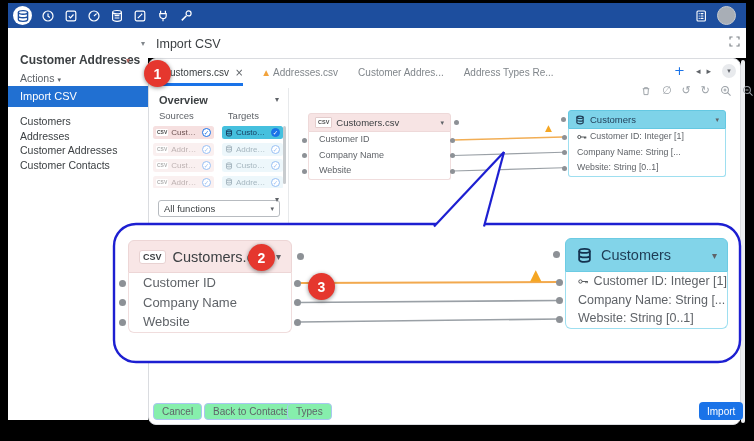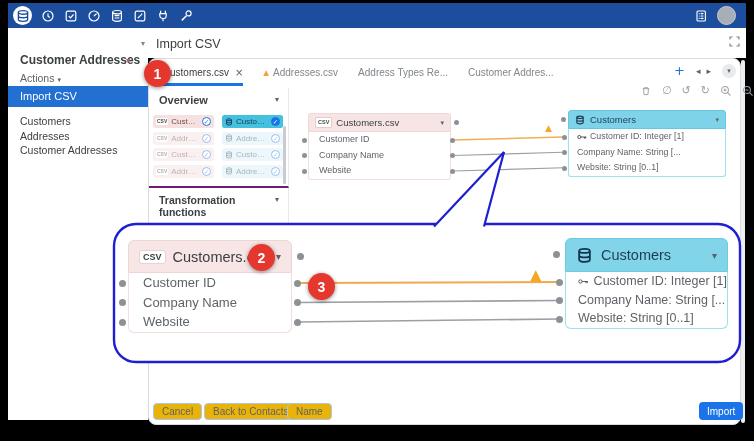--- a/index.html
+++ b/index.html
@@ -104,21 +104,21 @@
   .port-lg{width:7px;height:7px;z-index:12}
   .warn-sm{position:absolute;color:#f5a623;font-size:9px;z-index:3;line-height:9px}
   .warn-lg{position:absolute;color:#f5a623;font-size:15px;z-index:12;line-height:15px}
 
   
   .badge{position:absolute;width:27px;height:27px;border-radius:50%;background:#e5372e;color:#fff;
          font-size:14px;font-weight:bold;display:flex;align-items:center;justify-content:center;
          box-shadow:0 1px 4px rgba(0,0,0,.45);z-index:13}
 
   
-  .btn{position:absolute;height:17px;background:#eab308;border:1.5px solid #a9c6f0;border-radius:4px;
+  .btn{position:absolute;height:17px;background:#86efac;border:1.5px solid #a9c6f0;border-radius:4px;
        color:#5f6368;font-size:10px;display:flex;align-items:center;padding:0 8px;box-sizing:border-box;z-index:4}
   .btn-primary{position:absolute;height:18px;background:#1a73e8;border-radius:4px;color:#fff;font-size:10px;
        display:flex;align-items:center;padding:0 8px;box-sizing:border-box;z-index:4}
 
   .fsicon{left:729px;top:36px}
   .overlay{position:absolute;left:0;top:0;z-index:1;pointer-events:none}
   .callout-svg{position:absolute;left:0;top:0;z-index:10;pointer-events:none}
 </style>
 </head>
 <body>
@@ -176,41 +176,42 @@
 
 <div class="abs sidebar">
   <span class="sb-title">Customer Addresses</span>
   <span class="sb-title-caret g">▾</span>
   <span class="sb-actions"><span>Actions</span><span class="g">▾</span></span>
   <div class="sb-active">Import CSV</div>
   <div class="sb-list">
     <div class="sb-item">Customers</div>
     <div class="sb-item">Addresses</div>
     <div class="sb-item">Customer Addresses</div>
+    <div class="sb-item">Customer Contacts</div>
   </div>
 </div>
 
 <div class="abs card"></div>
 <div class="abs scrollstrip"></div>
 
 <div class="tabs">
   <span class="tab active">
     <span class="warn g">▲</span>
     <span>Customers.csv</span>
     <span class="close g">×</span>
   </span>
   <span class="tab">
     <span class="warn g">▲</span>
     <span>Addresses.csv</span>
   </span>
   <span class="tab">
-      <span>Address Types Re...</span>
+      <span>Customer Addres...</span>
     </span>
   <span class="tab">
-      <span>Customer Addres...</span>
+      <span>Address Types Re...</span>
     </span>
 </div>
 <div class="tab-ctrls" style="left:674px">
   <span class="plus g">+</span>
   <span class="navarr g">◂</span>
   <span class="navarr g" style="margin-left:-5px">▸</span>
   <span class="circ-caret g">▾</span>
 </div>
 
 <div class="cv-tools">
@@ -225,20 +226,24 @@
       <path d="M8.2,8.2 L11.4,11.4 M3.8,5.4 h3.2 M5.4,3.8 v3.2"></path>
     </svg>
   <svg viewBox="0 0 13 13" fill="none" stroke="#9aa0a6" stroke-width="1.1">
       <circle cx="5.4" cy="5.4" r="3.7"></circle>
       <path d="M8.2,8.2 L11.4,11.4 M3.8,5.4 h3.2"></path>
     </svg>
 </div>
 
 <div class="panel">
   <div class="panel-title"><span>Overview</span><span class="g">▾</span></div>
+  <div class="col-labels">
+      <span>Sources</span>
+      <span>Targets</span>
+    </div>
   <div class="chips">
     <div class="chipcol">
       <span class="chip chip-src">
           <span class="csvtag">CSV</span>
           <span class="lbl">Customer...</span>
           <span class="chkc g">✓</span>
         </span>
       <span class="chip chip-src dim">
           <span class="csvtag">CSV</span>
           <span class="lbl">Addresses...</span>
@@ -286,21 +291,21 @@
             <path d="M2.6,3.2 v7.4 a4.4,1.7 0 0 0 8.8,0 v-7.4 M2.6,6.9 a4.4,1.7 0 0 0 8.8,0"></path>
           </svg>
           <span class="lbl">Address T...</span>
           <span class="chkc g">✓</span>
         </span>
     </div>
   </div>
   <div class="vscroll"></div>
 </div>
 <div class="panel" style="top:188px">
-  <div class="panel-title" style="font-size:10.5px"><span>Transformation functions</span><span class="g">▾</span></div>
+  <div class="panel-title" style="font-size:10.5px"><span class="g">▾</span></div>
   <div class="fselect">
       <span>All functions</span>
       <span class="g">▾</span>
     </div>
 </div>
 
 <svg class="overlay" width="754" height="441">
   <line x1="453" y1="140" x2="563" y2="137" stroke="#f2ae55" stroke-width="1.5"></line>
   <line x1="453" y1="155.5" x2="563" y2="152.3" stroke="#9aa0a6" stroke-width="1.1"></line>
   <line x1="453" y1="171" x2="563" y2="167.8" stroke="#9aa0a6" stroke-width="1.1"></line>
@@ -419,14 +424,14 @@
 <span class="port port-lg" style="left:556px;top:315.5px"></span>
 <span class="port port-lg" style="left:553px;top:251px"></span>
 <span class="warn-lg g" style="left:530px;top:268px">▲</span>
 
 <div class="badge" style="left:144px;top:60px">1</div>
 <div class="badge" style="left:248px;top:244px">2</div>
 <div class="badge" style="left:308px;top:273px">3</div>
 
 <div class="btn" style="left:153px;top:403px">Cancel</div>
 <div class="btn" style="left:204px;top:403px">Back to Contacts</div>
-<div class="btn" style="left:287px;top:403px">Name</div>
+<div class="btn" style="left:287px;top:403px">Types</div>
 <div class="btn-primary" style="left:699px;top:402px">Import</div>
 
 </body></html>

